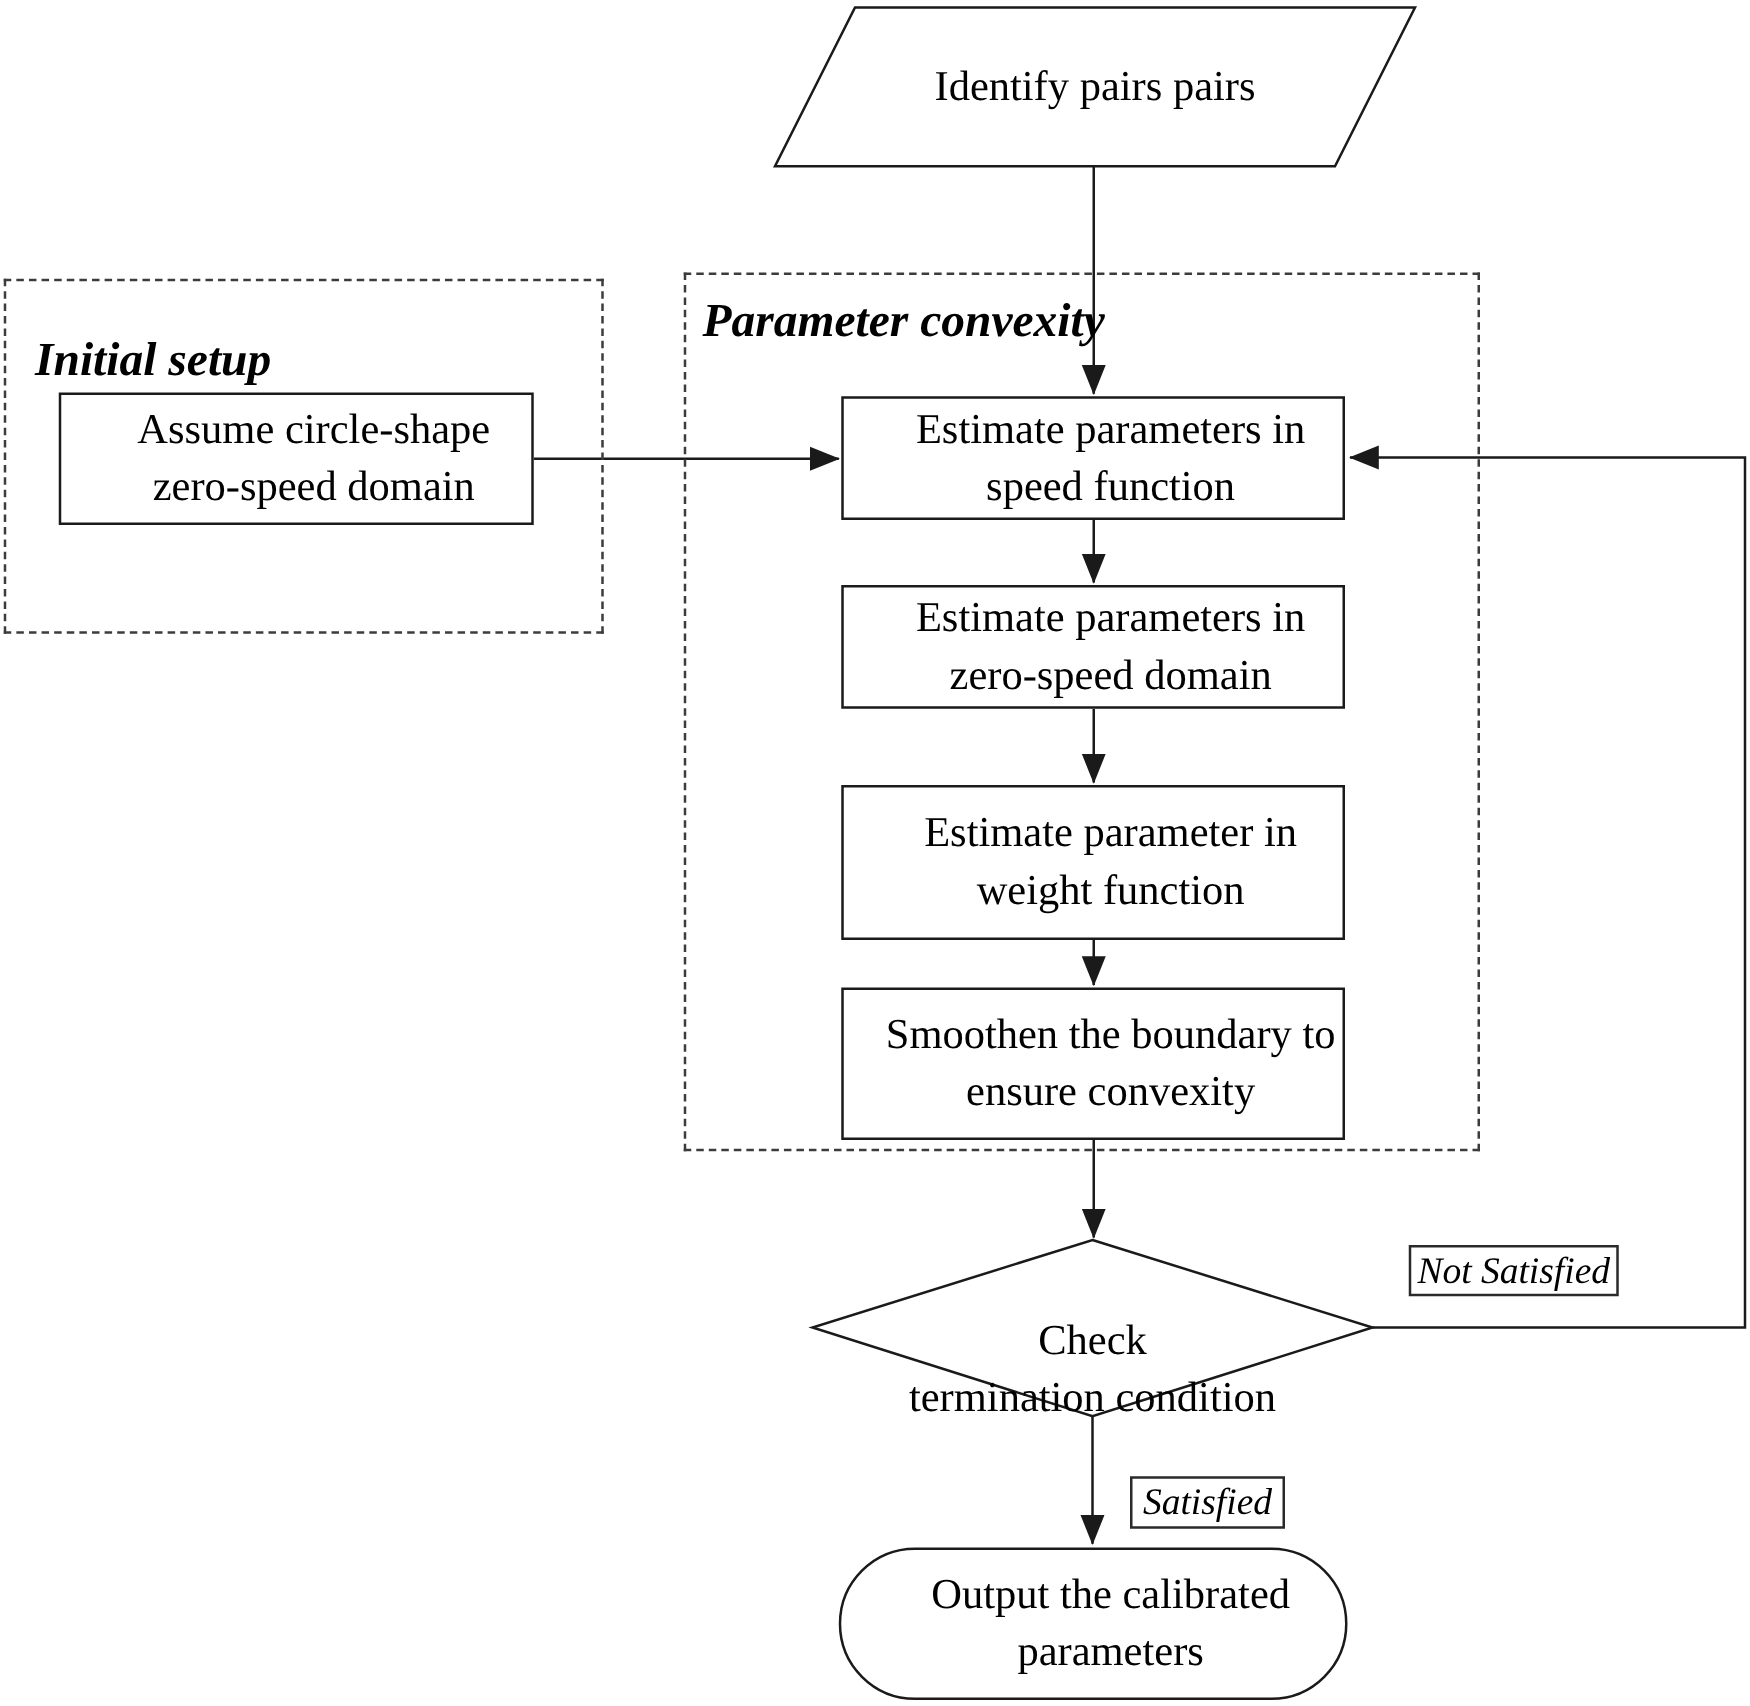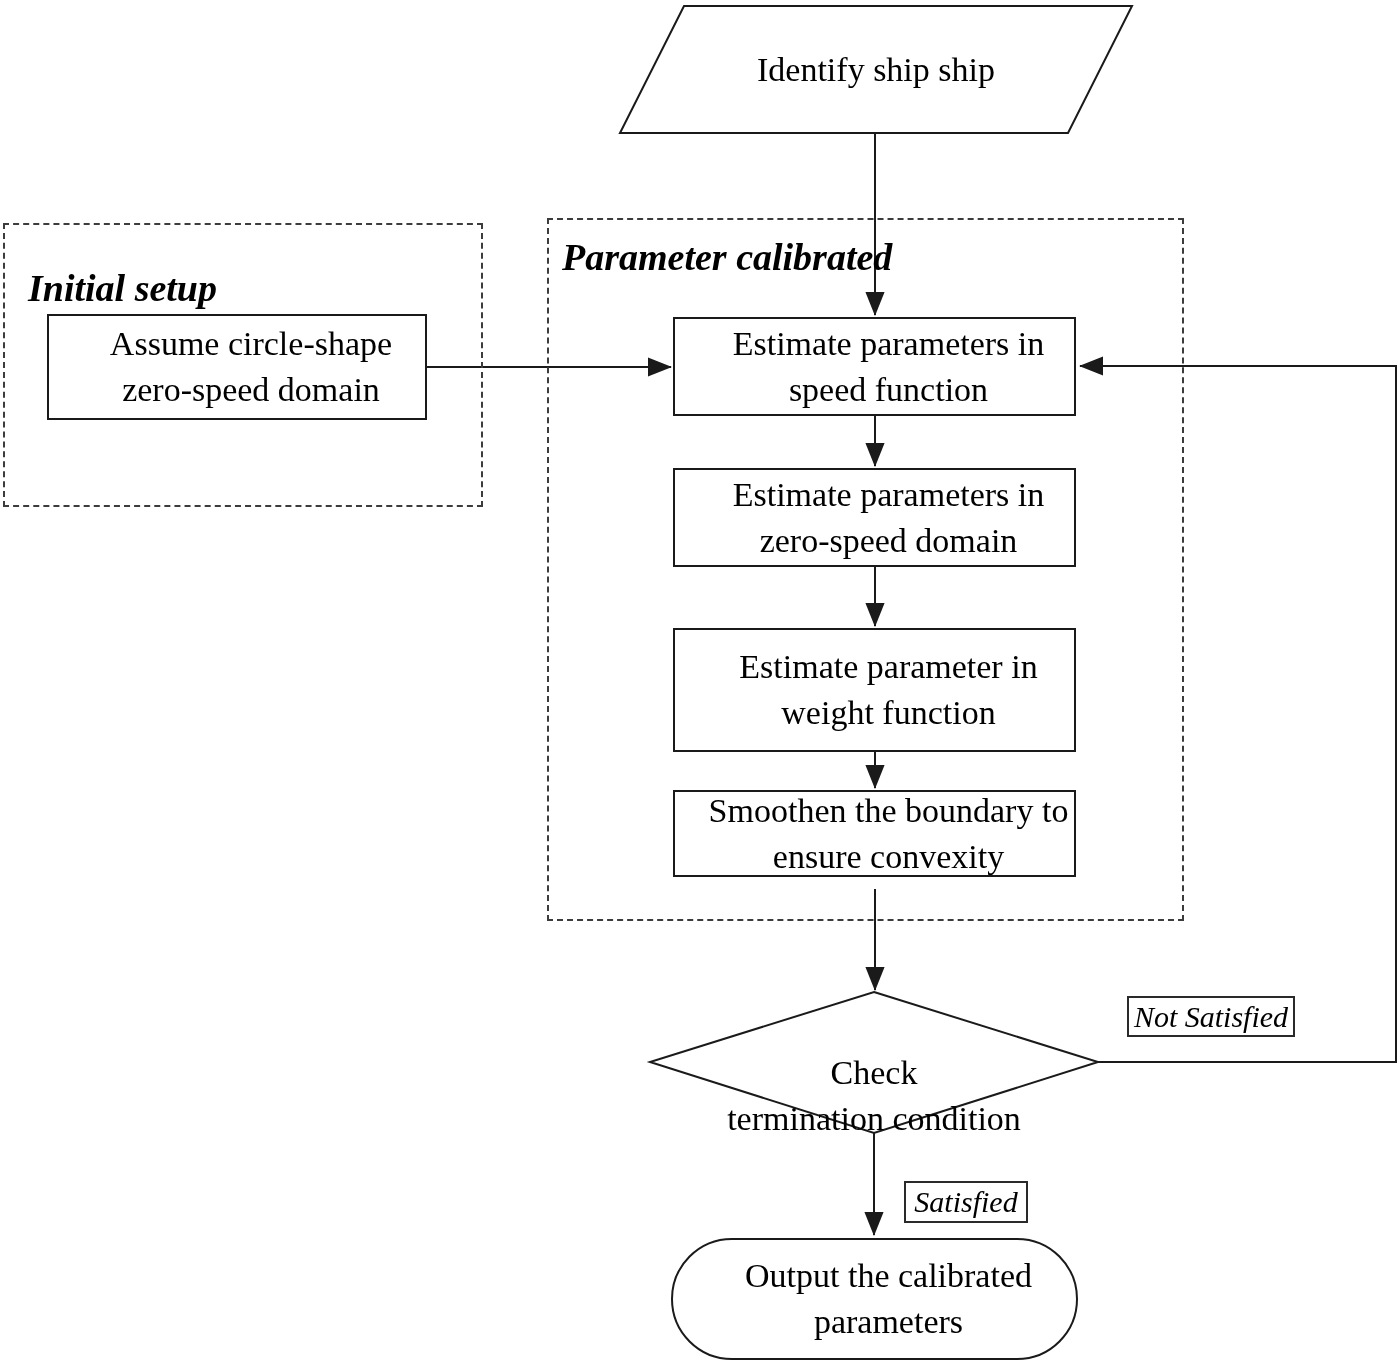--- a/index.html
+++ b/index.html
@@ -119,24 +119,24 @@
     <path class="edge" d="M875,727 L875,788" marker-end="url(#arrowhead)"></path>
     <path class="edge" d="M875,889 L875,990" marker-end="url(#arrowhead)"></path>
     <path class="edge" d="M1098,1062 L1396,1062 L1396,366 L1080,366" marker-end="url(#arrowhead)"></path>
     <path class="edge" d="M874,1133 L874,1235" marker-end="url(#arrowhead)"></path>
   </svg>
 
   <div class="group-box" style="left:3px; top:223px; width:480px; height:284px;"></div>
   <div class="group-title" style="left:28px; top:237px;margin-top:32px;">Initial setup</div>
 
   <div class="group-box" style="left:547px; top:218px; width:637px; height:703px;"></div>
-  <div class="group-title" style="left:562px; top:238px;">Parameter calibrated</div>
+  <div class="group-title" style="left:562px; top:238px;">Parameter convexity</div>
 
   <div class="shape-label" style="left:676px; top:6px; width:400px; height:127px;">
-    <span class="node-label">Identify ship ship</span>
+    <span class="node-label">Identify pairs pairs</span>
   </div>
 
   <div class="node" style="left:47px; top:314px; width:380px; height:106px;">
     <span class="node-label">Assume circle-shape
 zero-speed domain</span>
   </div>
 
   <div class="node" style="left:673px; top:317px; width:403px; height:99px;">
     <span class="node-label">Estimate parameters in
 speed function</span>
@@ -145,21 +145,21 @@
   <div class="node" style="left:673px; top:468px; width:403px; height:99px;">
     <span class="node-label">Estimate parameters in
 zero-speed domain</span>
   </div>
 
   <div class="node" style="left:673px; top:628px; width:403px; height:124px;">
     <span class="node-label">Estimate parameter in
 weight function</span>
   </div>
 
-  <div class="node" style="left:673px; top:790px; width:403px; height:87px;">
+  <div class="node" style="left:673px; top:790px; width:403px; height:122px;">
     <span class="node-label">Smoothen the boundary to
 ensure convexity</span>
   </div>
 
   <div class="shape-label" style="left:674px; top:1032px; width:400px; height:128px;">
     <span class="node-label">Check
 termination condition</span>
   </div>
 
   <div class="edge-label-box" style="left:1127px; top:996px; width:168px; height:41px;">

